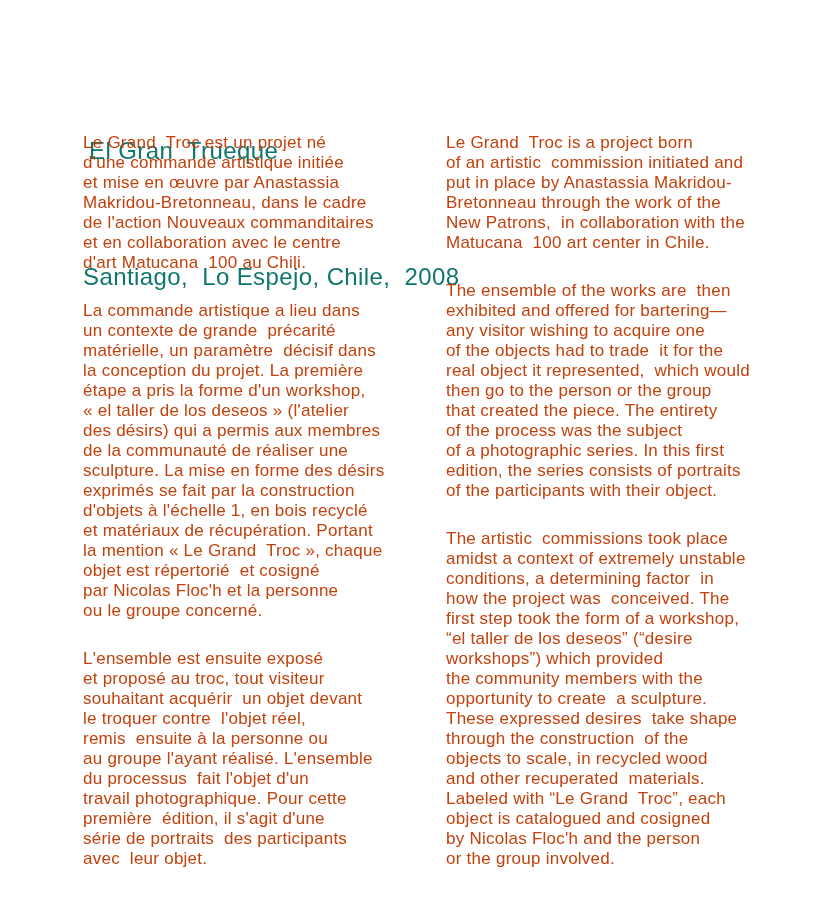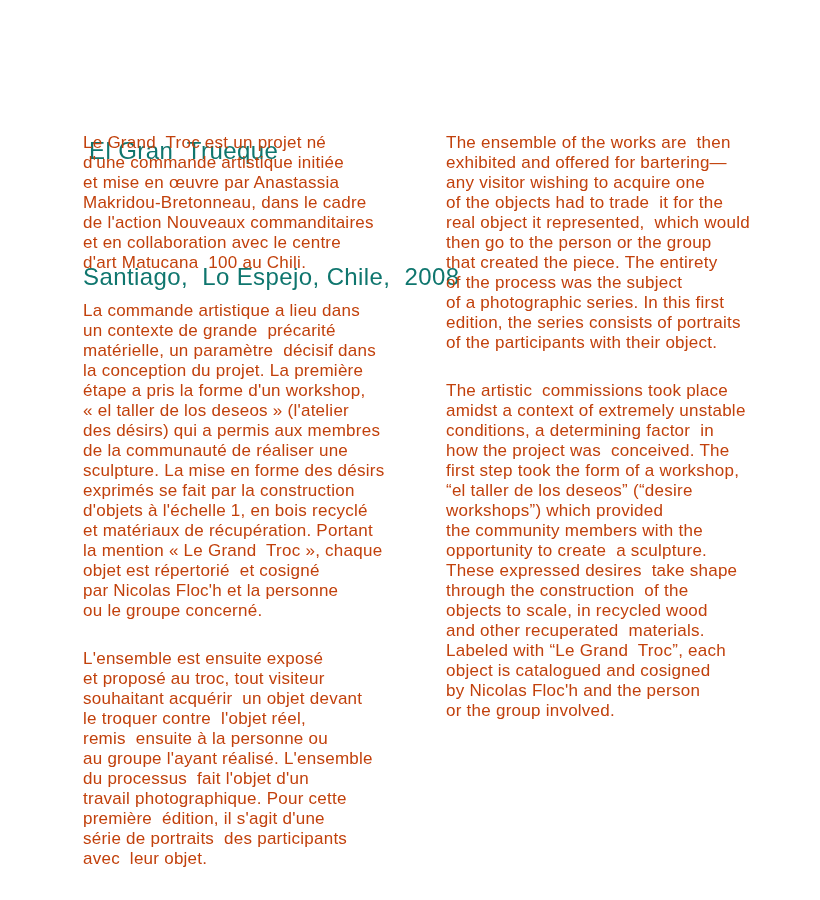--- a/index.html
+++ b/index.html
@@ -80,20 +80,26 @@
 remis  ensuite à la personne ou
 au groupe l'ayant réalisé. L'ensemble
 du processus  fait l'objet d'un
 travail photographique. Pour cette
 première  édition, il s'agit d'une
 série de portraits  des participants
 avec  leur objet.</p>
   </div>
 
   <div class="col col-english">
+    <p>Le Grand  Troc is a project born
+of an artistic  commission initiated and
+put in place by Anastassia Makridou-
+Bretonneau through the work of the
+New Patrons,  in collaboration with the
+Matucana  100 art center in Chile.</p>
     <p>The ensemble of the works are  then
 exhibited and offered for bartering—
 any visitor wishing to acquire one
 of the objects had to trade  it for the
 real object it represented,  which would
 then go to the person or the group
 that created the piece. The entirety
 of the process was the subject
 of a photographic series. In this first
 edition, the series consists of portraits

